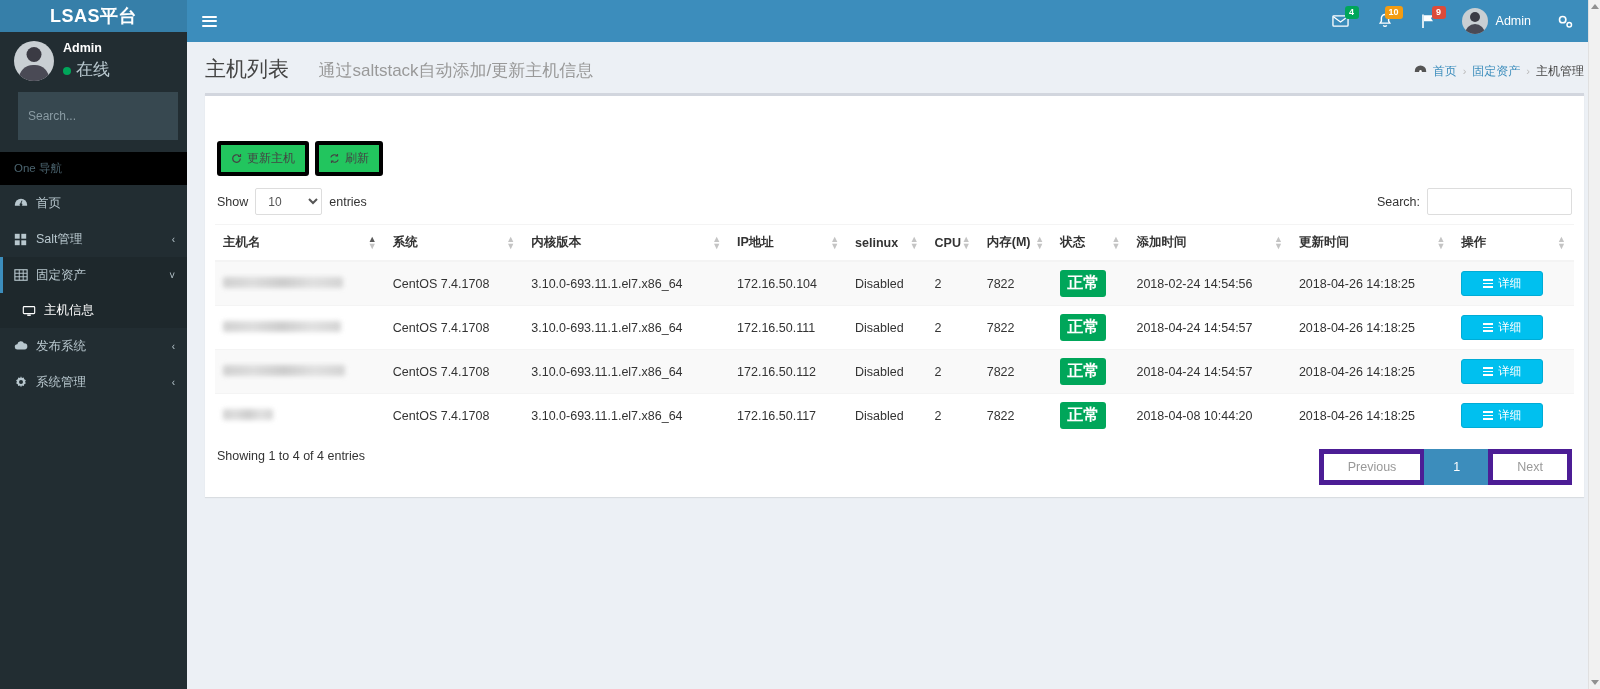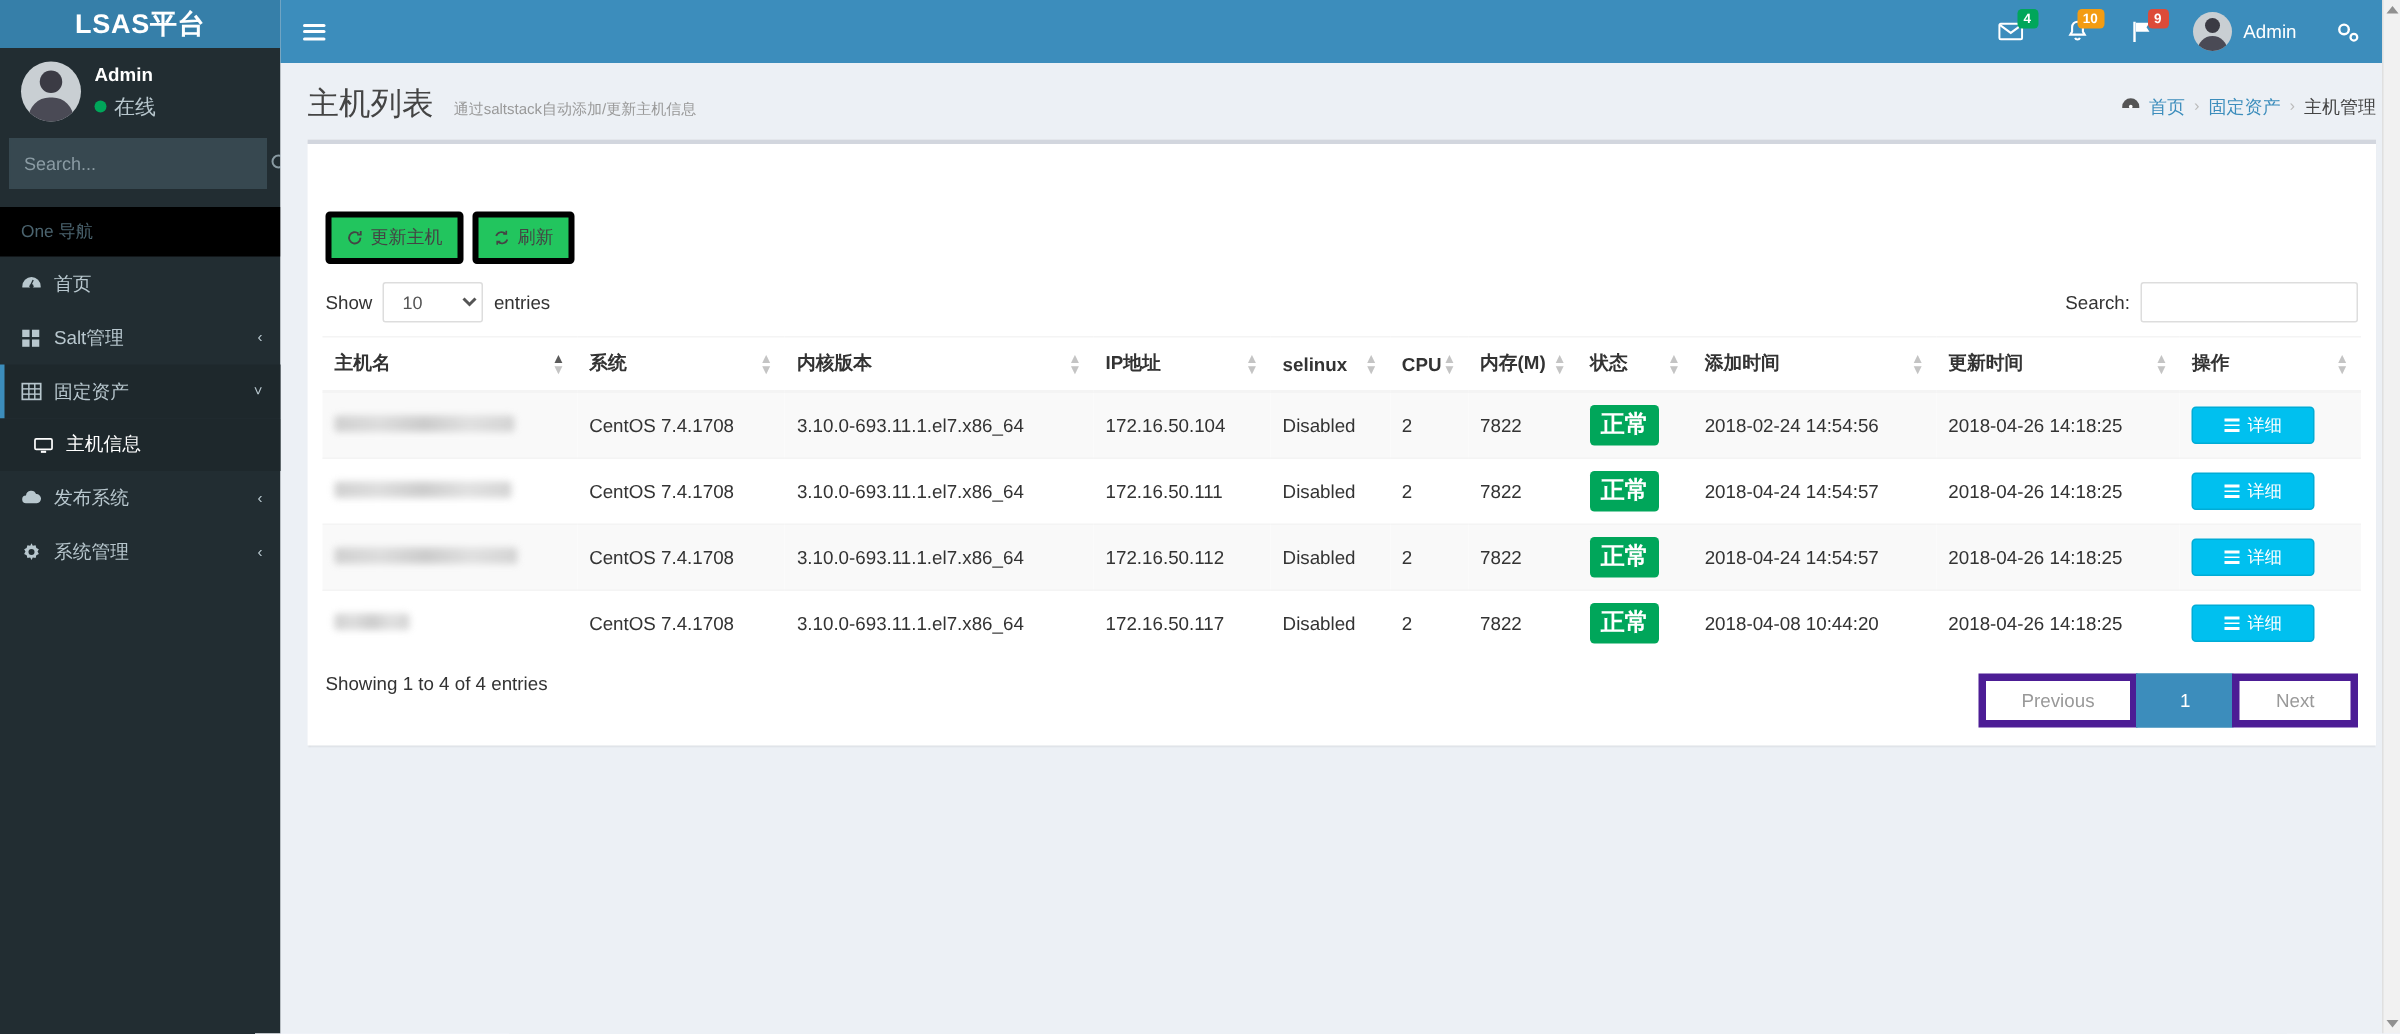--- a/index.html
+++ b/index.html
@@ -35,25 +35,25 @@
   .avatar .head {
     position: absolute; left: 50%; top: 6px; transform: translateX(-50%);
     width: 15px; height: 15px; border-radius: 50%; background: #3b3b44;
   }
   .avatar .body {
     position: absolute; left: 50%; bottom: -6px; transform: translateX(-50%);
     width: 30px; height: 22px; border-radius: 14px 14px 0 0; background: #4a4a55;
   }
   .user-meta { margin-left: 9px; line-height: 1.35; }
   .user-name { color: #fff; font-size: 12.5px; font-weight: bold; }
-  .user-status { color: #b8c7ce; font-size: 14px; display: flex; align-items: center; gap: 5px; margin-top: 3px;}
+  .user-status { color: #b8c7ce; font-size: 17px; display: flex; align-items: center; gap: 5px; margin-top: 3px;}
   .dot-online { width: 8px; height: 8px; border-radius: 50%; background: #00a65a; display: inline-block; }
 
   .side-search {
-    margin: 2px 9px 12px 6px; height: 34px;
+    margin: 2px 9px 12px 18px; height: 48px;
     background: #374850; display: flex; align-items: center;
     border: 1px solid #374850;
   }
   .side-search input {
     flex: 1; background: transparent; border: 0; outline: none;
     color: #cfd8dc; font-size: 12px; padding: 0 9px;
     font-family: "Liberation Sans", sans-serif;
   }
   .side-search input::placeholder { color: #8a9ba3; }
   .side-search .mag { width: 34px; display: flex; align-items: center; justify-content: center; cursor: pointer; }
@@ -107,21 +107,21 @@
   .top-user .avatar { width: 26px; height: 26px; }
   .top-user .avatar .head { width:10px; height:10px; top:4px;}
   .top-user .avatar .body { width:20px; height:14px; bottom:-4px; border-radius:10px 10px 0 0;}
   .top-user-name { color: #fff; font-size: 12.5px; }
 
   .content-header {
     padding: 13px 16px 10px 18px; display: flex; align-items: baseline;
     justify-content: space-between;
   }
   .page-title { font-size: 21px; color: #444; font-weight: normal; margin: 0; }
-  .page-sub { font-size: 10px; color: #999; margin-left: 9px; }
+  .page-sub { font-size: 17px; color: #999; margin-left: 25px; }
   .breadcrumb { display: flex; align-items: center; gap: 6px; font-size: 12px; color: #444; }
   .breadcrumb .crumb { color: #3c8dbc; cursor: pointer; }
   .breadcrumb .crumb.last { color: #444; cursor: default; }
   .breadcrumb .sep { color: #bbb; font-size: 11px; }
 
   .content { padding: 0 16px 16px 18px; }
   .box {
     background: #fff; border-top: 3px solid #d2d6de;
     box-shadow: 0 1px 1px rgba(0,0,0,.08);
     padding: 10px 10px 2px 10px;

